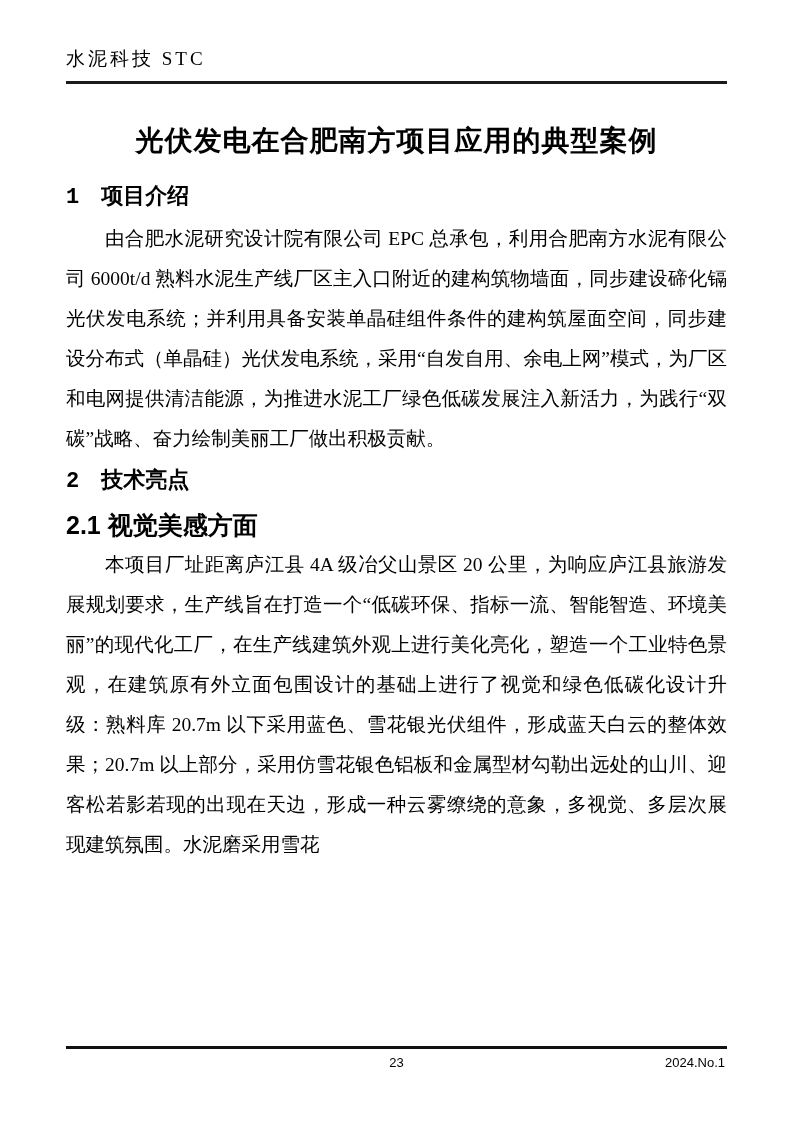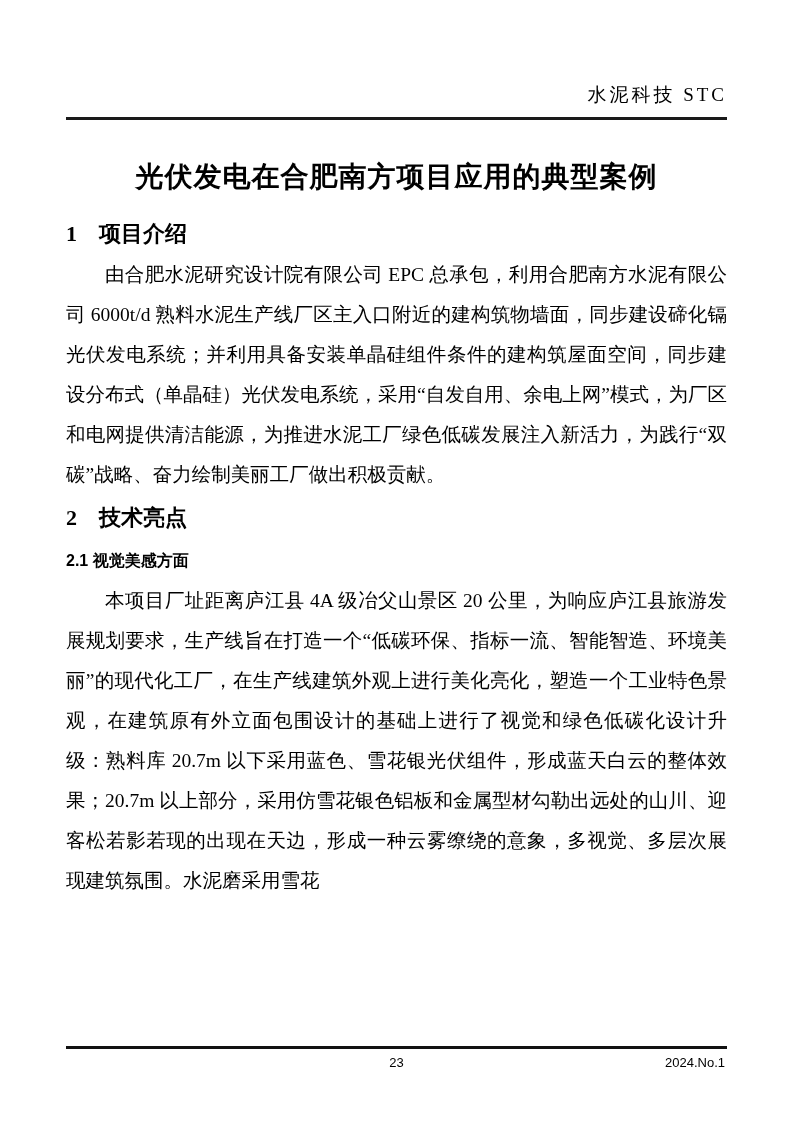--- a/index.html
+++ b/index.html
@@ -13,22 +13,21 @@
     color: #000000;
     font-family: "Liberation Serif", "DejaVu Serif", serif;
     overflow: hidden;
   }
   .content {
     padding: 0 66px;
   }
   
   .page-header {
     padding-top: 46px;
-    text-align: right;
-    margin-top: 36px;
+    text-align: left;
   }
   .journal-name {
     display: inline-block;
     font-size: 19px;
     letter-spacing: 3px;
     font-family: "Liberation Serif", "DejaVu Serif", serif;
   }
   .header-rule {
     margin-top: 9px;
     height: 3px;
@@ -51,32 +50,32 @@
     line-height: 24px;
   }
   .affiliation-line {
     margin-top: 5px;
     text-align: center;
     font-size: 19px;
     line-height: 26px;
   }
   
   .h-sec {
-    font-family: Liberation Serif, serif;
+    font-family: Liberation Mono, monospace;
     font-weight: bold;
     font-size: 22px;
     line-height: 30px;
   }
   .h1-sec { margin-top: 22px; }
   .h2-sec { margin-top: 8px; }
   .h-sub {
     margin-top: 14px;
     font-family: "Liberation Sans", "DejaVu Sans", sans-serif;
     font-weight: bold;
-    font-size: 16px;
+    font-size: 25px;
     line-height: 28px;
   }
   
   .para {
     margin-top: 6px;
     font-size: 19.5px;
     line-height: 40px;
     text-align: justify;
     text-indent: 2em;
   }

